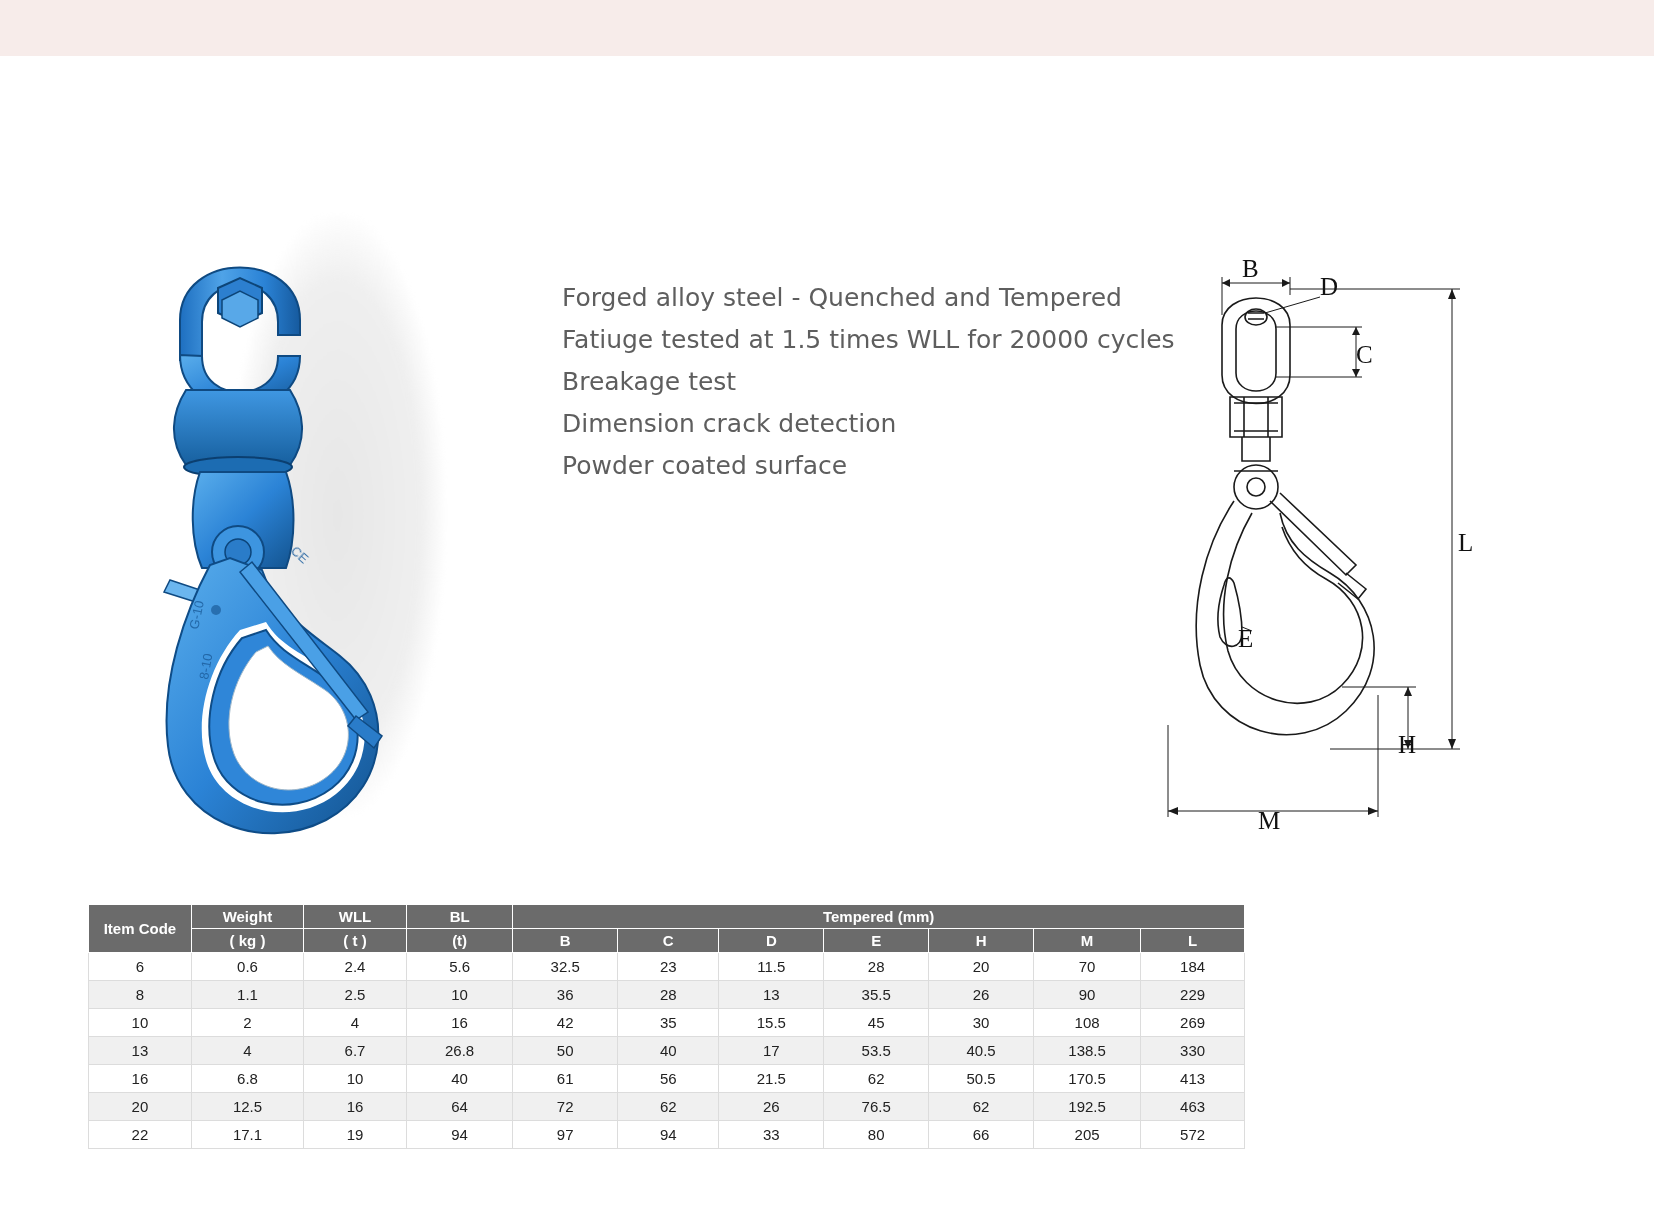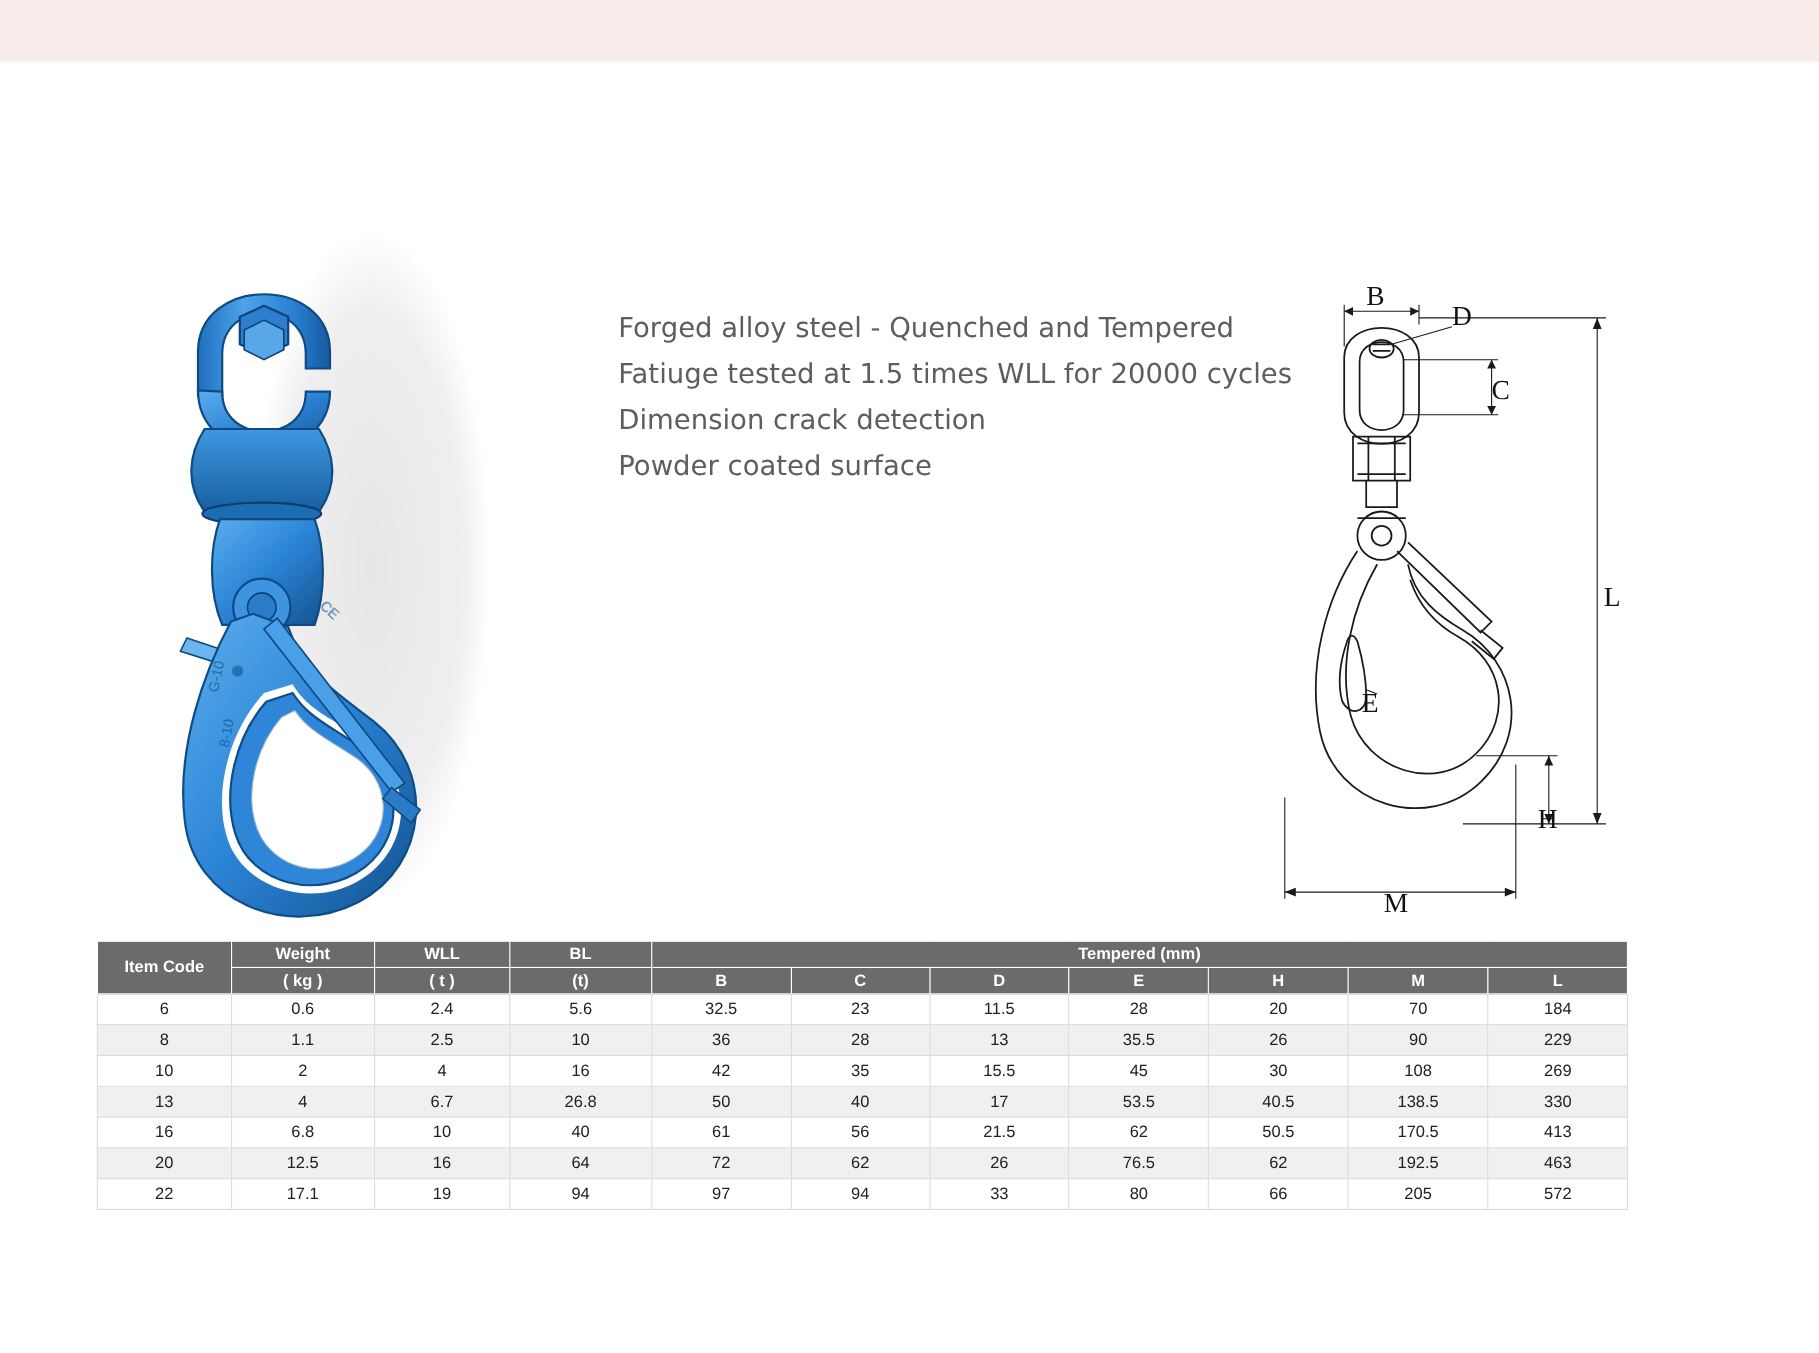--- a/index.html
+++ b/index.html
@@ -57,22 +57,22 @@
   }
   .drawing text {
     font-family: "Liberation Serif", serif;
     font-size: 25px;
     fill: #111;
   }
 
   
   table.spec {
     position: absolute;
-    left: 88px; top: 855px;
-    width: 1392px;
+    left: 88px; top: 904px;
+    width: 1157px;
     border-collapse: collapse;
     font-size: 15px;
     color: #222;
   }
   table.spec th {
     background: #6b6b6b;
     color: #ffffff;
     font-weight: bold;
     border: 1px solid #ffffff;
     padding: 3px 2px;
@@ -166,20 +166,21 @@
       <text x="118" y="520" transform="rotate(-80 118 520)">8-10</text>
       <text x="200" y="392" transform="rotate(42 200 392)">CE</text>
     </g>
     <circle cx="126" cy="450" r="5" fill="#1b5c9a" opacity="0.7"></circle>
   </svg>
 </div>
 
 <div class="features">
   <div>Forged alloy steel - Quenched and Tempered</div>
   <div>Fatiuge tested at 1.5 times WLL for 20000 cycles</div>
+  <div>Breakage test</div>
   <div>Dimension crack detection</div>
   <div>Powder coated surface</div>
 </div>
 
 <div class="drawing">
   <svg width="400" height="600" viewBox="0 0 400 600">
     <g fill="none" stroke="#1a1a1a" stroke-width="1.6">
 
       <path d="M92 70 C92 34 160 34 160 70 L160 120 C160 158 92 158 92 120 Z"></path>
       <path d="M106 74 C106 50 146 50 146 74 L146 118 C146 142 106 142 106 118 Z"></path>

